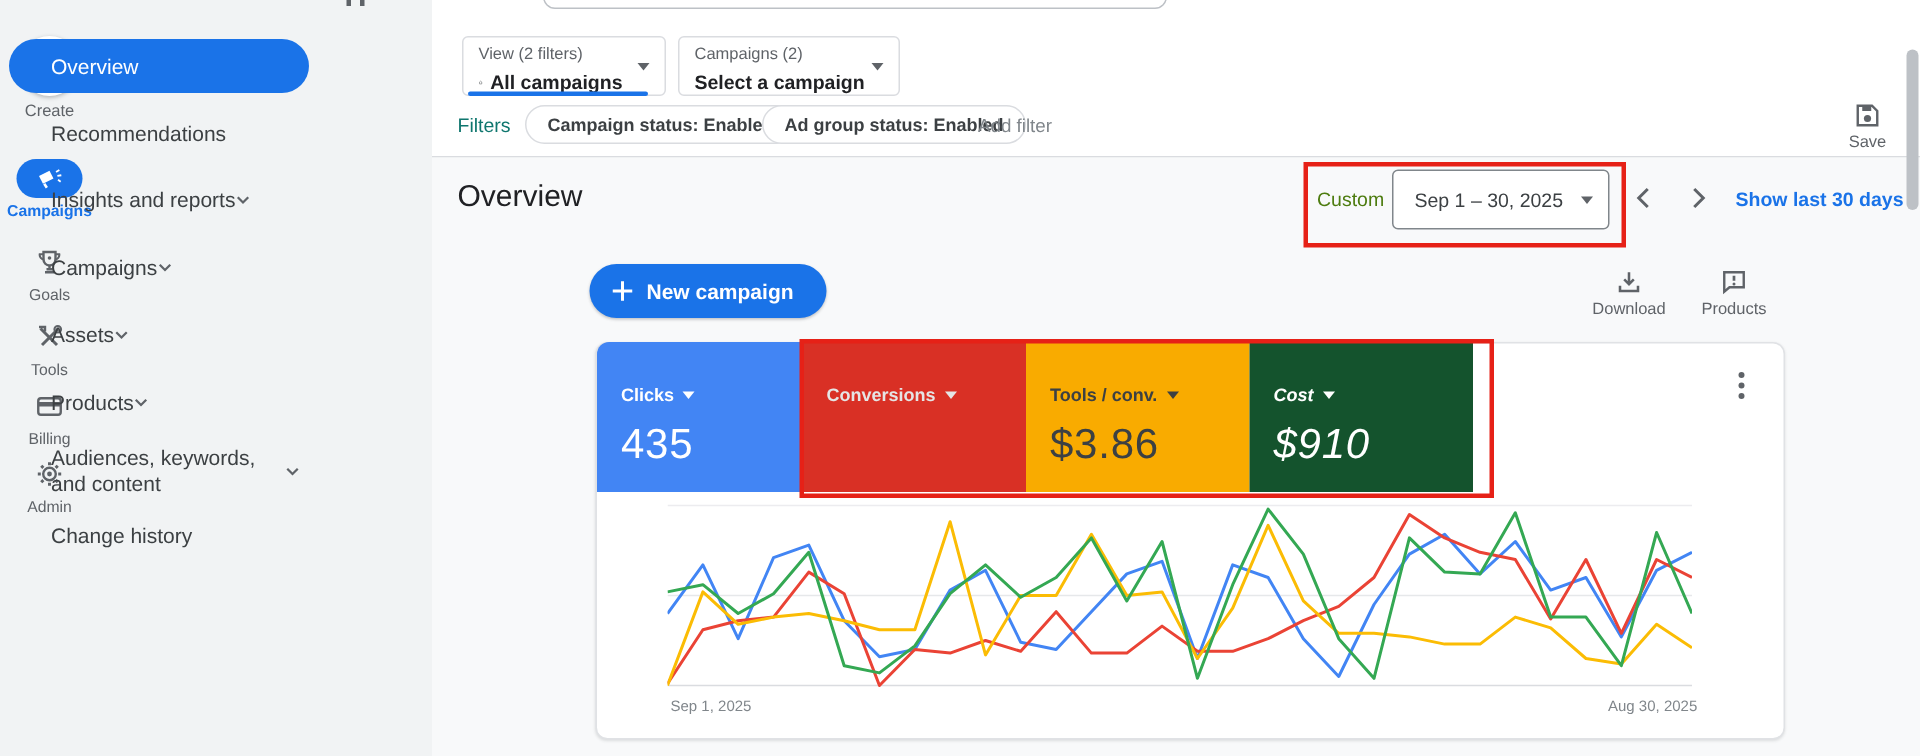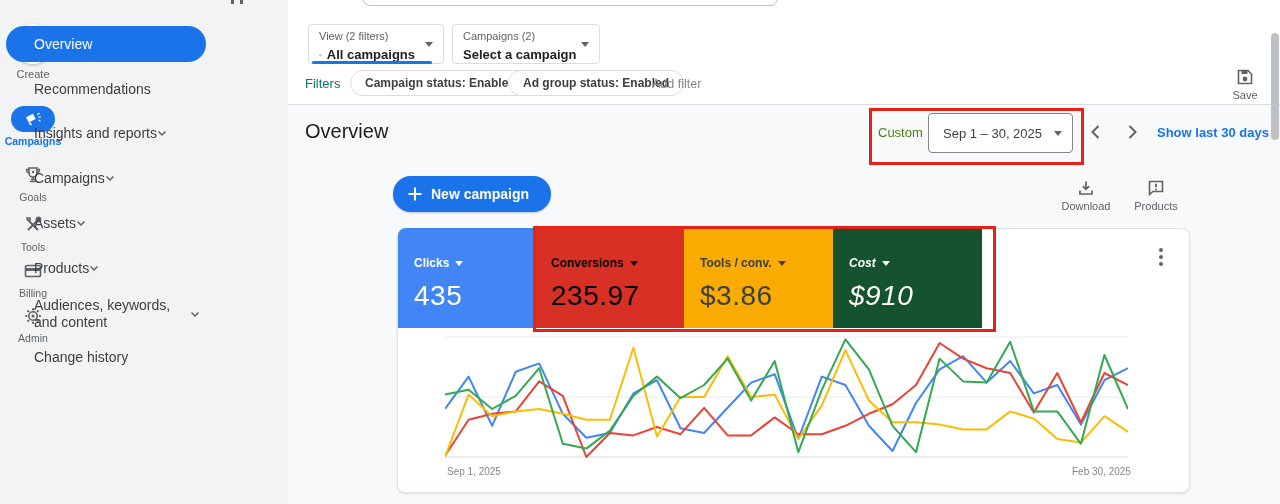--- a/index.html
+++ b/index.html
@@ -269,26 +269,25 @@
 <div class="abs card"></div>
 
 <div class="abs cards-row">
   <div class="scorecard" style="background: rgb(66, 133, 244); color: rgb(255, 255, 255);">
     <div class="sc-label-row">
         <span>Clicks</span>
         <span class="sc-caret"></span>
       </div>
     <div class="sc-value">435</div>
   </div>
-  <div class="scorecard" style="background: rgb(217, 48, 37); color: #000000;">
+  <div class="scorecard" style="background: rgb(217, 48, 37); color: #e5e5e5;">
     <div class="sc-label-row">
         <span>Conversions</span>
         <span class="sc-caret"></span>
       </div>
-    <div class="sc-value">235.97</div>
   </div>
   <div class="scorecard" style="background: rgb(249, 171, 0); color: rgb(60, 64, 67);">
     <div class="sc-label-row">
         <span>Tools / conv.</span>
         <span class="sc-caret"></span>
       </div>
     <div class="sc-value">$3.86</div>
   </div>
   <div class="scorecard" style="background: #14532d; color: rgb(255, 255, 255); font-style: italic;">
     <div class="sc-label-row">
@@ -308,18 +307,18 @@
 <svg id="chartsvg" class="abs" style="left:445px; top:333px;" width="683" height="130" viewBox="0 0 683 130">
     <line x1="0" x2="683" y1="4" y2="4" stroke="#ececef" stroke-width="1"></line>
     <line x1="0" x2="683" y1="64" y2="64" stroke="#e6e8ea" stroke-width="1"></line>
     <line x1="0" x2="683" y1="124" y2="124" stroke="#dadce0" stroke-width="1"></line>
     <polyline points="0.0,76.0 23.6,43.6 47.1,92.8 70.7,38.8 94.2,30.4 117.8,80.8 141.3,104.8 164.9,100.0 188.4,60.4 212.0,47.2 235.5,95.2 259.1,100.0 282.6,74.8 306.2,49.6 329.7,41.2 353.3,106.0 376.8,43.6 400.4,52.0 423.9,92.8 447.5,118.0 471.0,70.0 494.6,36.4 518.1,23.2 541.7,49.6 565.2,28.0 588.8,60.4 612.3,52.0 635.9,91.6 659.4,47.2 683.0,35.2" fill="none" stroke="#4285f4" stroke-width="2" stroke-linejoin="round"></polyline>
     <polyline points="0.0,122.8 23.6,86.8 47.1,80.8 70.7,78.4 94.2,48.4 117.8,62.8 141.3,124.0 164.9,100.0 188.4,102.4 212.0,94.0 235.5,101.2 259.1,74.8 282.6,102.4 306.2,102.4 329.7,84.4 353.3,101.2 376.8,101.2 400.4,92.8 423.9,80.8 447.5,71.2 471.0,52.0 494.6,10.0 518.1,25.6 541.7,35.2 565.2,40.0 588.8,79.6 612.3,40.0 635.9,89.2 659.4,40.0 683.0,52.0" fill="none" stroke="#ea4335" stroke-width="2" stroke-linejoin="round"></polyline>
     <polyline points="0.0,124.0 23.6,61.6 47.1,83.2 70.7,78.4 94.2,76.0 117.8,80.8 141.3,86.8 164.9,86.8 188.4,14.8 212.0,103.6 235.5,64.0 259.1,64.0 282.6,23.2 306.2,64.0 329.7,61.6 353.3,106.0 376.8,72.4 400.4,17.2 423.9,67.6 447.5,89.2 471.0,89.2 494.6,91.6 518.1,96.4 541.7,96.4 565.2,78.4 588.8,85.6 612.3,106.0 635.9,109.6 659.4,83.2 683.0,98.8" fill="none" stroke="#fbbc04" stroke-width="2" stroke-linejoin="round"></polyline>
     <polyline points="0.0,61.6 23.6,56.8 47.1,76.0 70.7,62.8 94.2,35.2 117.8,110.8 141.3,115.6 164.9,97.6 188.4,62.8 212.0,43.6 235.5,65.2 259.1,52.0 282.6,25.6 306.2,67.6 329.7,28.0 353.3,119.2 376.8,56.8 400.4,6.4 423.9,36.4 447.5,92.8 471.0,119.2 494.6,25.6 518.1,48.4 541.7,49.6 565.2,8.8 588.8,78.4 612.3,78.4 635.9,110.8 659.4,22.0 683.0,76.0" fill="none" stroke="#34a853" stroke-width="2" stroke-linejoin="round"></polyline>
   </svg>
 <div class="abs axis-label" style="left:447px">Sep 1, 2025</div>
-<div class="abs axis-label" style="left:1072px">Feb 30, 2025</div>
+<div class="abs axis-label" style="left:1072px">Aug 30, 2025</div>
 
 <div class="abs annot" style="left: 869px; top: 108px; width: 215px; height: 57px; border-color: rgb(230, 33, 23);"></div>
 <div class="abs annot" style="left: 533px; top: 226px; width: 463px; height: 106px; border-color: rgb(230, 33, 23);"></div>
 
 <div class="abs scroll-thumb"></div>
 
 </body></html>

